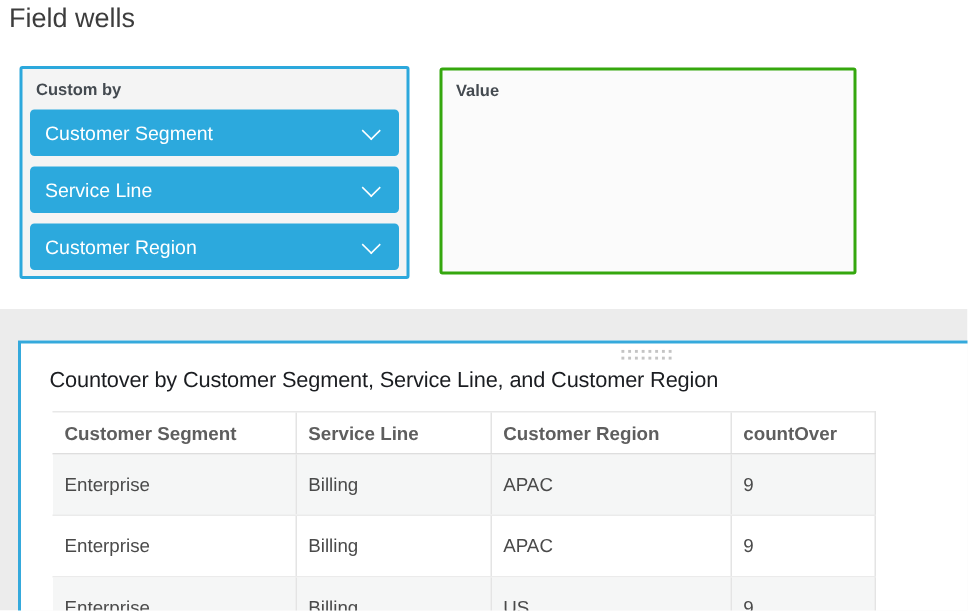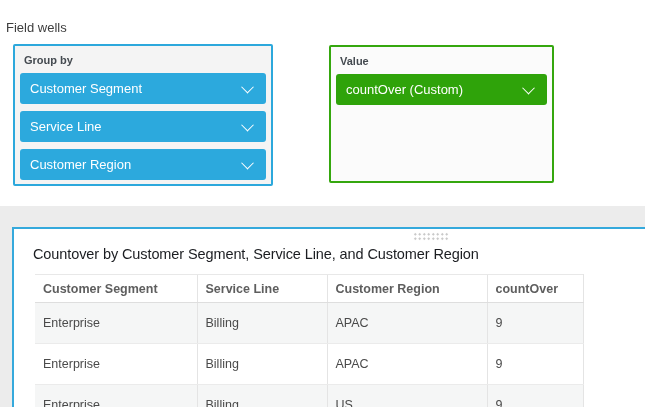--- a/index.html
+++ b/index.html
@@ -5,35 +5,35 @@
   * { margin:0; padding:0; box-sizing:border-box; }
   html,body { width:645px; height:407px; }
   body {
     position:relative; width:645px; height:407px; overflow:hidden;
     background:#ffffff;
     font-family:"Liberation Sans","DejaVu Sans",sans-serif;
     -webkit-font-smoothing:antialiased;
   }
 
   .page-title {
-    position:absolute; left:6px; top:20px;
-    font-size:13px; color:#3d3d3d;
+    position:absolute; left:6px; top:2px;
+    font-size:18px; color:#3d3d3d;
   }
 
   
   .well {
     position:absolute; border-radius:2px; padding:5px;
   }
   .well-groupby {
     left:13px; top:44px; width:260px; height:142px;
     background:#f4f4f4; border:2px solid #2ca8dc;
   }
   .well-value {
-    left:293px; top:45px; width:225px; height:138px;
-    background:#fbfbfb; border:2px solid #35a70e;margin-left:36px;
+    left:293px; top:45px; width:278px; height:138px;
+    background:#fbfbfb; border:2px solid #35a70e;
   }
   .well-label {
     font-size:11px; font-weight:bold; color:#444a50;
     margin:3px 0 7px 4px;
   }
   .pill {
     height:31px; border-radius:3px; margin-bottom:7px;
     display:flex; align-items:center; justify-content:space-between;
     padding:0 14px 0 10px; cursor:pointer;
   }
@@ -84,41 +84,37 @@
     text-align:left; border-right:1px solid #e4e4e4;
   }
   .data-table tr.stripe td { background:#f5f6f6; }
 </style>
 </head>
 <body>
 
 <div class="page-title">Field wells</div>
 
 <div class="well well-groupby">
-  <div class="well-label">Group by</div>
+  <div class="well-label">Custom by</div>
   <div class="pill pill-blue">
     <span class="pill-text">Customer Segment</span>
     <span class="chev"></span>
   </div>
   <div class="pill pill-blue">
     <span class="pill-text">Service Line</span>
     <span class="chev"></span>
   </div>
   <div class="pill pill-blue">
     <span class="pill-text">Customer Region</span>
     <span class="chev"></span>
   </div>
 </div>
 
 <div class="well well-value">
   <div class="well-label">Value</div>
-  <div class="pill pill-green">
-    <span class="pill-text">countOver (Custom)</span>
-    <span class="chev"></span>
-  </div>
 </div>
 
 <div class="sheet"></div>
 
 <div class="visual-panel">
   <div class="drag-handle"></div>
   <div class="visual-title">Countover by Customer Segment, Service Line, and Customer Region</div>
 
   <table class="data-table">
     <colgroup>

